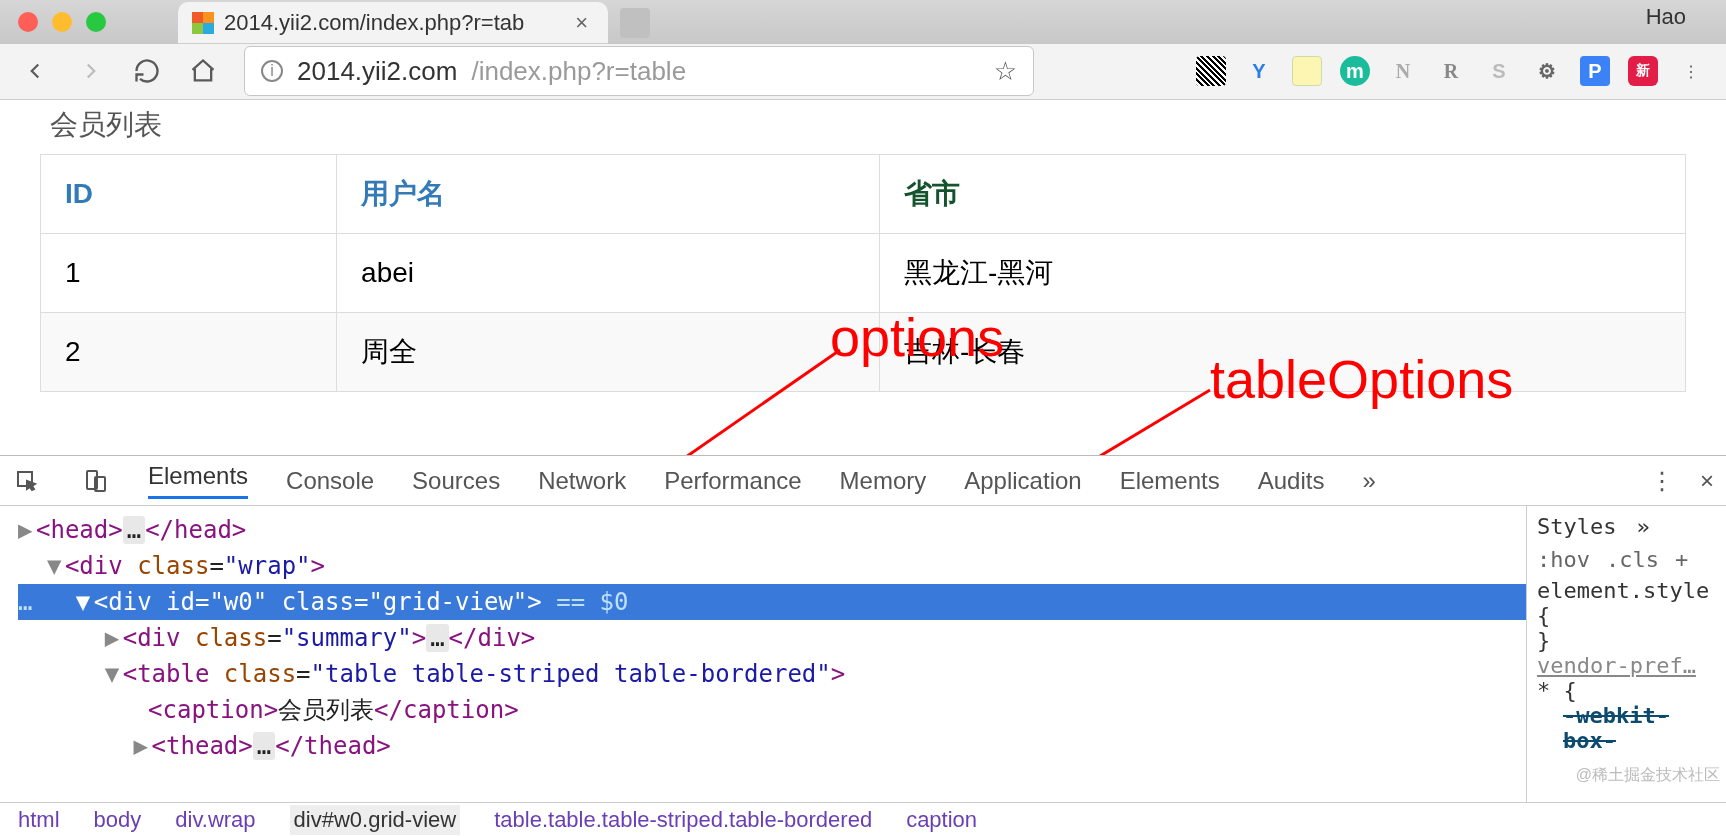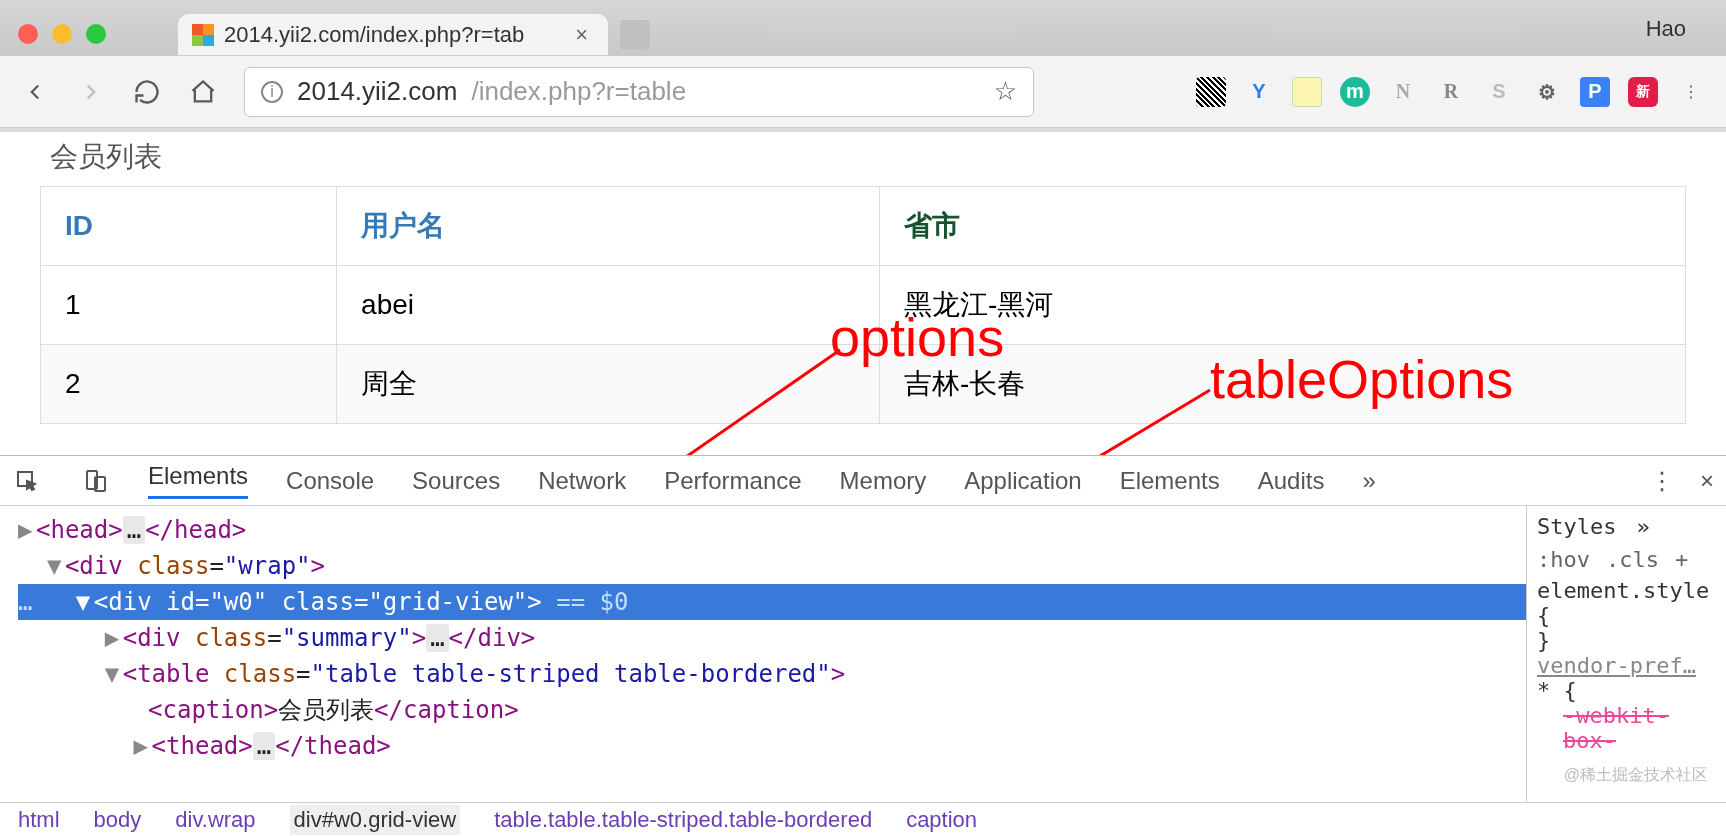--- a/index.html
+++ b/index.html
@@ -1,20 +1,20 @@
 <!DOCTYPE html>
 <html><head>
 <meta charset="utf-8">
 <style>
   * { box-sizing: border-box; }
   html, body { margin:0; padding:0; font-family: Arial, "Helvetica Neue", sans-serif; background:#fff; }
   body { width:1726px; height:836px; overflow:hidden; position:relative; }
 
   
-  .chrome { height:132px; background:#ddd; display:flex; flex-direction:column; }
+  .chrome { height:100px; background:#ddd; display:flex; flex-direction:column; }
   .chrome-tabs { height:56px; background:linear-gradient(#d6d6d6,#c8c8c8); display:flex; align-items:flex-end; padding-left:18px; gap:12px; }
   .traffic { display:flex; gap:14px; align-items:center; margin-bottom:12px; margin-right:60px;}
   .dot { width:20px; height:20px; border-radius:50%; }
   .dot.red{background:#ff5f57;} .dot.yellow{background:#febc2e;} .dot.green{background:#28c840;}
   .tab { height:42px; background:#f3f3f3; border-top-left-radius:10px; border-top-right-radius:10px; display:flex; align-items:center; padding:0 20px 0 14px; gap:10px; min-width:430px; box-shadow:0 -1px 0 rgba(0,0,0,.15) inset;}
   .tab-new { width:30px; height:30px; background:#c0c0c0; border-radius:4px; margin-bottom:6px; }
   .favicon { width:22px; height:22px; display:flex; flex-wrap:wrap; }
   .favicon span{width:11px;height:11px;}
   .tab-title { font-size:22px; color:#333; white-space:nowrap; overflow:hidden; text-overflow:ellipsis; max-width:320px;}
   .tab-close { margin-left:auto; font-size:22px; color:#666; }
@@ -53,26 +53,26 @@
   .tag{color:#881280;} .attr{color:#994500;} .val{color:#1a1aa6;}
   .ellips{background:#e8e8e8;border-radius:3px;padding:0 4px;}
   .tri{color:#888;display:inline-block;width:18px;}
   .selrow{background:#3879d9;color:#fff;}
   .selrow .tag,.selrow .attr,.selrow .val{color:#fff;}
   .selrow .dim{color:#bfe0ff;}
   .dt-styles { width:200px; border-left:1px solid #ccc; font-size:22px; padding:8px 10px; color:#333; font-family:Menlo,Consolas,monospace;}
   .dt-styles .tabrow{display:flex;gap:20px;margin-bottom:8px;}
   .dt-styles .mini{color:#666;display:flex;gap:16px;margin:6px 0;}
   .dt-styles a{color:#888;text-decoration:underline;}
-  .strike{text-decoration:line-through;color:#ec4899;}
+  .strike{text-decoration:line-through;color:#0c4a6e;font-weight:bold;}
 
   .dt-crumbs { height:34px; border-top:1px solid #ccc; display:flex; align-items:center; gap:34px; padding:0 18px; font-size:22px; color:#6a3eb5;}
   .dt-crumbs .sel{background:#eee;padding:2px 4px;color:#333;}
 
-  .watermark{position:absolute;right:18px;bottom:50px;font-size:16px;color:#bbb;}
+  .watermark{position:absolute;right:6px;bottom:50px;font-size:16px;color:#bbb;}
 </style>
 </head>
 <body>
 
 <div class="chrome">
   <div class="chrome-tabs">
     <div class="traffic">
       <div class="dot red"></div>
       <div class="dot yellow"></div>
       <div class="dot green"></div>

